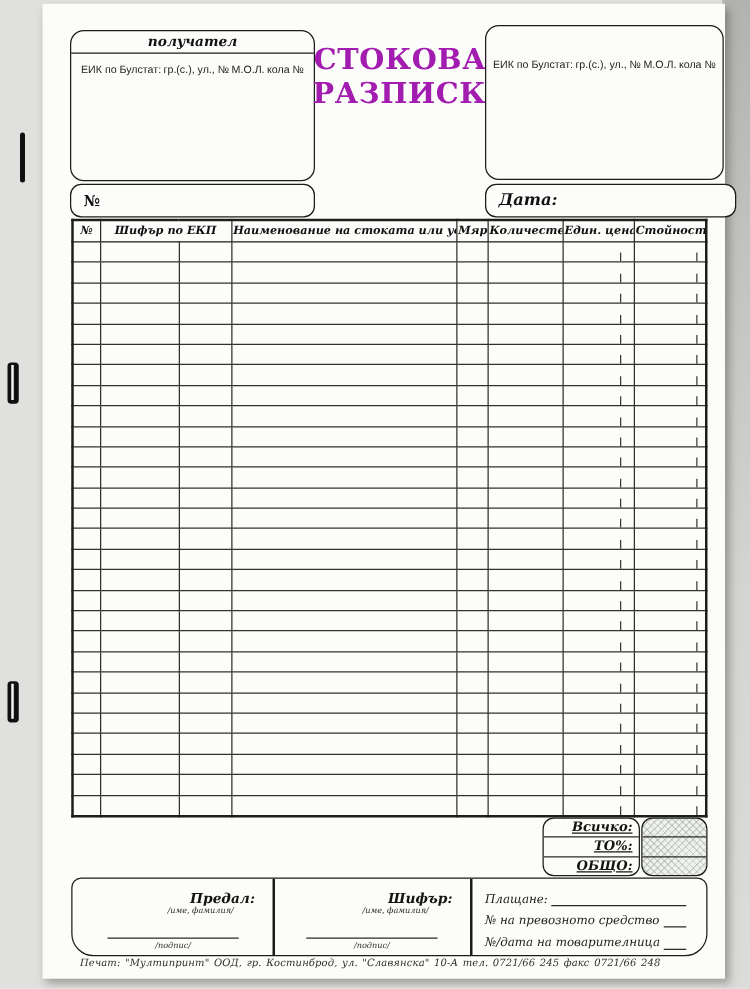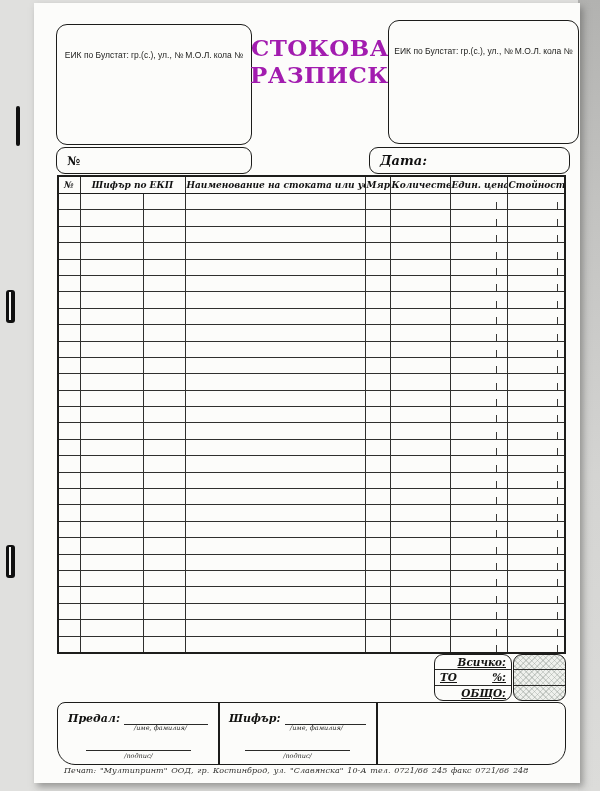--- a/index.html
+++ b/index.html
@@ -49,31 +49,31 @@
   #words-box{position:absolute;left:57px;top:654px;width:374px;height:45px;
     border:1.6px solid #1c1c1a;border-radius:9px;}
   #words-label{position:absolute;left:13px;top:7px;font:italic bold 11px "DejaVu Serif",serif;color:#141412;}
   #words-line1{position:absolute;left:72px;right:14px;top:19px;border-bottom:1.1px solid #2a2a28;}
   #words-line2{position:absolute;left:14px;right:20px;top:34px;border-bottom:1.1px solid #2a2a28;}
   #totals-labels{position:absolute;left:434px;top:654px;width:76px;height:45px;
     border:1.6px solid #1c1c1a;border-radius:9px;background:#fcfcfa;display:flex;flex-direction:column;}
   #totals-labels .t-row{flex:1;display:flex;align-items:center;justify-content:flex-end;
     padding:0 5px;font:italic bold 10.5px "DejaVu Serif",serif;color:#141412;text-decoration:underline;}
   #totals-labels .t-row + .t-row{border-top:1px solid #2a2a28;}
-  #totals-labels .t-row.split{justify-content:space-between;}
+  #totals-labels .t-row.split{}
   #totals-values{position:absolute;left:513px;top:654px;width:51px;height:45px;
     border:1.6px solid #1c1c1a;border-radius:9px;display:flex;flex-direction:column;}
   #totals-values .v-row{flex:1;}
   #totals-values .v-row + .v-row{border-top:1px solid #2a2a28;}
   
   #bottom-box{position:absolute;left:57px;top:702px;width:507px;height:61px;
     border:1.6px solid #1c1c1a;border-radius:8px 8px 18px 18px;background:#fcfcfa;}
   .v-div{position:absolute;top:0;bottom:0;width:1.5px;background:#1c1c1a;}
   .sig-sec{position:absolute;top:0;bottom:0;}
-  .sig-head{position:absolute;left:10px;top:9px;right:10px;display:flex;align-items:flex-end;}
+  .sig-head{position:absolute;left:10px;top:9px;right:10px;display:flex;align-items:flex-end;flex-direction:column;}
   .sig-head .s-label{font:bold 11px "DejaVu Serif",serif;font-style:italic;color:#121210;white-space:nowrap;padding-right:4px;}
   .sig-head .s-line{flex:1;border-bottom:1px solid #2a2a28;height:12px;}
   .sig-hint{position:absolute;font:italic 6.5px "DejaVu Serif",serif;color:#2a2a28;text-align:center;}
   .sig-botline{position:absolute;bottom:13px;border-bottom:1px solid #2a2a28;}
   .pay-row{display:flex;align-items:flex-end;margin:0 10px;height:19px;}
   .pay-row .p-label{font:italic 9.5px "DejaVu Serif",serif;color:#18181б;white-space:nowrap;padding-right:3px;color:#1a1a18;}
   .pay-row .p-line{flex:1;border-bottom:1px solid #2a2a28;height:11px;}
   #pay-rows{position:absolute;left:0;right:6px;top:4px;bottom:4px;display:flex;flex-direction:column;justify-content:space-between;}
   
   #print-footer{position:absolute;left:64px;top:766px;width:470px;
@@ -88,20 +88,21 @@
 
   <div class="bind-mark" style="left:16px;top:106px;width:4px;height:40px;"></div>
   <div class="bind-mark" style="left:6px;top:290px;width:9px;height:33px;">
       <span class="slit"></span>
     </div>
   <div class="bind-mark" style="left:6px;top:545px;width:9px;height:33px;">
       <span class="slit"></span>
     </div>
 
   <div class="party-box" style="left:56px;top:24px;width:194px;height:119px;">
+    <div class="pb-head">получател</div>
     <div class="pb-fields">
       <div class="field-row">
         <span class="f-label"></span>
         <span class="f-line"></span>
       </div>
       <div class="field-row">
         <span class="f-label">ЕИК по Булстат:</span>
         <span class="f-line"></span>
       </div>
       <div class="field-row">
@@ -148,21 +149,21 @@
         <span class="f-label">кола №</span>
         <span class="f-line"></span>
       </div>
     </div>
   </div>
 
   <div class="small-box" style="left:56px;top:147px;width:184px;height:25px;">
     <span class="sb-label">№</span>
     <span class="sb-value"></span>
   </div>
-  <div class="small-box" style="left:369px;top:147px;width:189px;height:25px;">
+  <div class="small-box" style="left:388px;top:147px;width:189px;height:25px;">
     <span class="sb-label it">Дата:</span>
     <span class="sb-value"></span>
   </div>
 
   <table id="goods-table">
     <colgroup>
       <col style="width:22px">
         <col style="width:63px">
         <col style="width:42px">
         <col style="width:180px">
@@ -497,16 +498,32 @@
     <div class="sig-sec" style="left:161px;width:157px;">
       <div class="sig-head">
         <span class="s-label">Шифър:</span>
         <span class="s-line"></span>
       </div>
       <div class="sig-hint" style="left:50px;top:21px;width:95px;">/име, фамилия/</div>
       <div class="sig-botline" style="left:26px;width:105px;"></div>
       <div class="sig-hint" style="left:26px;bottom:4px;width:105px;">/подпис/</div>
     </div>
 
+    <div class="sig-sec" style="left:320px;width:187px;">
+      <div id="pay-rows">
+        <div class="pay-row">
+          <span class="p-label">Плащане:</span>
+          <span class="p-line"></span>
+        </div>
+        <div class="pay-row">
+          <span class="p-label">№ на превозното средство</span>
+          <span class="p-line"></span>
+        </div>
+        <div class="pay-row">
+          <span class="p-label">№/дата на товарителница</span>
+          <span class="p-line"></span>
+        </div>
+      </div>
+    </div>
   </div>
 
   <div id="print-footer">Печат: "Мултипринт" ООД, гр. Костинброд, ул. "Славянска" 10-А  тел. 0721/66 245   факс 0721/66 248</div>
 </div>
 
 </body></html>

